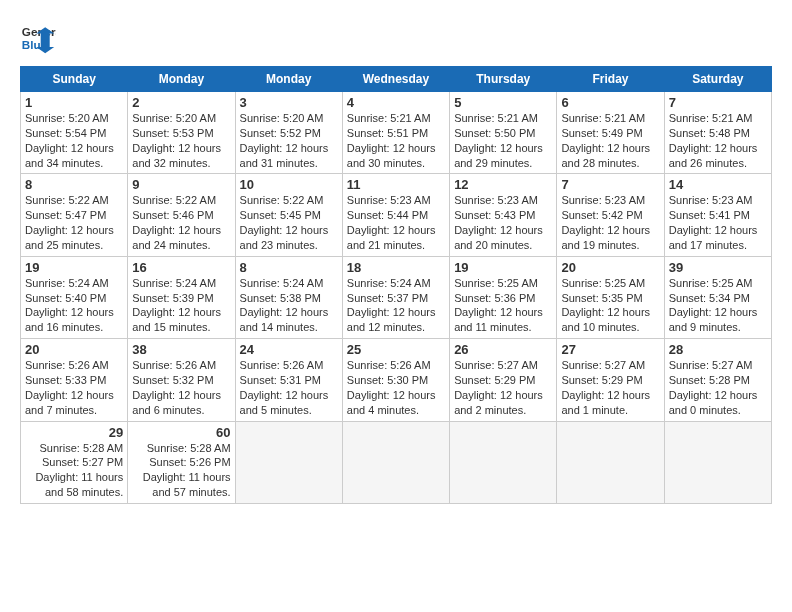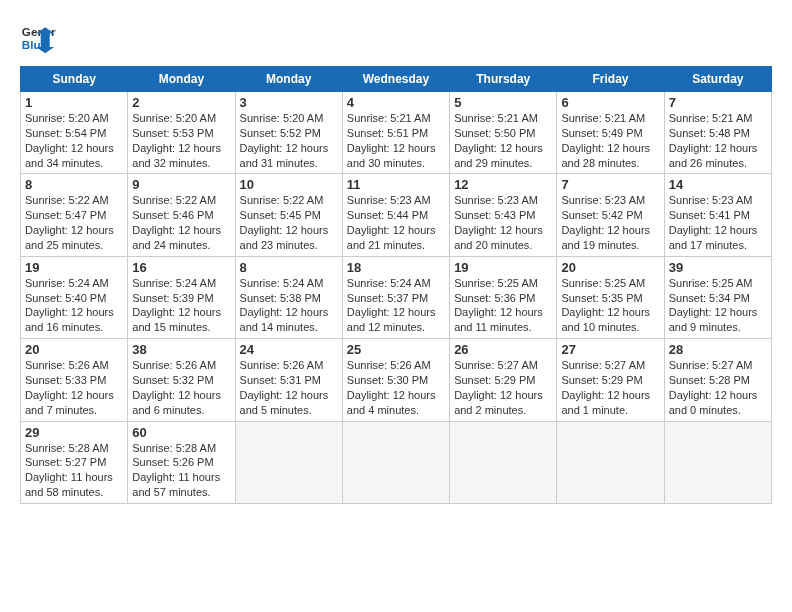--- a/index.html
+++ b/index.html
@@ -72,20 +72,21 @@
       display: block;
       margin-bottom: 1px;
     }
     .day-info {
       font-size: 11px;
       color: #333;
       line-height: 1.35;
     }
     tr:last-child td {
       height: 70px;
+      text-align: right;
     }
   </style>
 </head>
 <body>
 
 <div class="page">
   <div class="header-area">
     <div class="logo">
       <svg class="logo-icon" viewBox="0 0 40 40">
         <text x="2" y="18" font-size="13" font-weight="bold" fill="#333">General</text>

